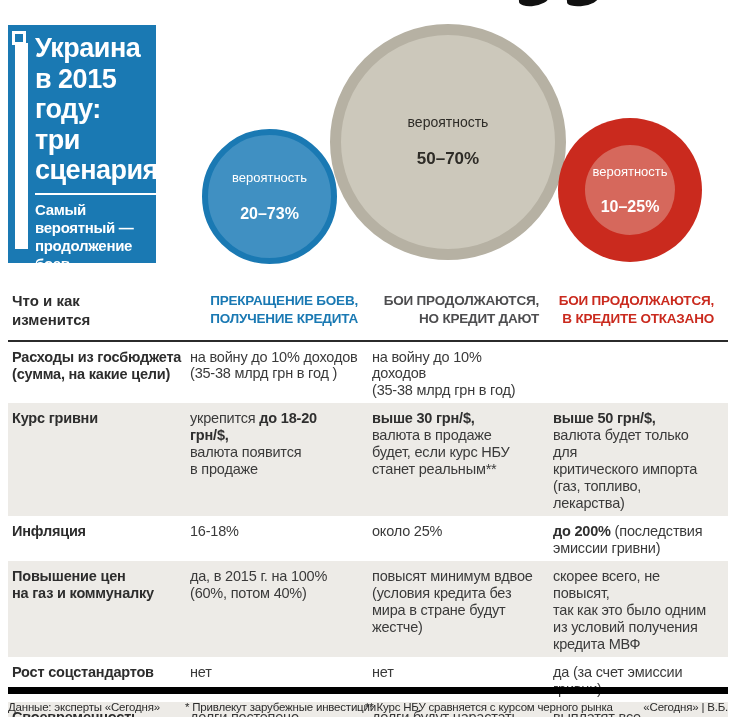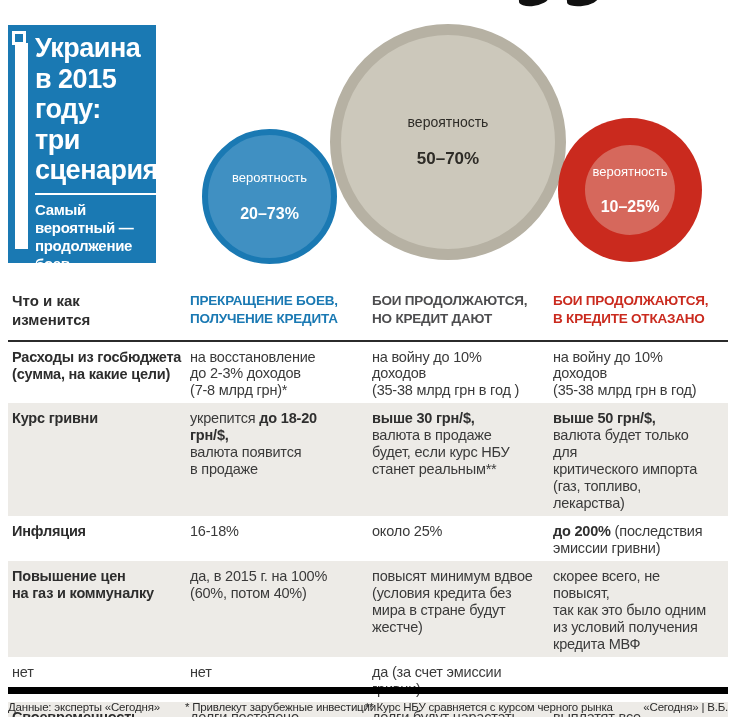--- a/index.html
+++ b/index.html
@@ -56,21 +56,21 @@
   .circle.red .pvalue{font-size:16px;}
 
   
   .table{position:absolute; left:8px; top:280px; width:720px;}
   .thead{
     display:grid; grid-template-columns:178px 182px 181px 1fr;
     border-bottom:2px solid #2b2b2b; padding:12px 0 10px 4px; min-height:33px;
   }
   .thead .corner{font-weight:bold; font-size:15px; line-height:1.25; white-space:pre-line; color:#2d2d2d;}
   .thead .colhead{
-    font-weight:bold; font-size:13.5px; line-height:1.3; text-align:left; white-space:pre-line; letter-spacing:-0.2px;
+    font-weight:bold; font-size:13.5px; line-height:1.3; text-align:right; white-space:pre-line; letter-spacing:-0.2px;
     padding-right:14px;
   }
   .trow{
     display:grid; grid-template-columns:178px 182px 181px 1fr;
     padding:7px 0 4px 4px; box-sizing:border-box;
   }
   .trow:nth-child(even){background:#edebe7;}
   .trow:nth-child(1){min-height:57px;}
   .trow:nth-child(2){min-height:70px;}
   .trow:nth-child(3){min-height:41px;}
@@ -143,23 +143,20 @@
 ПОЛУЧЕНИЕ КРЕДИТА</div>
       <div class="colhead" style="color: rgb(77, 77, 79);">БОИ ПРОДОЛЖАЮТСЯ,
 НО КРЕДИТ ДАЮТ</div>
       <div class="colhead" style="color: rgb(202, 42, 30);">БОИ ПРОДОЛЖАЮТСЯ,
 В КРЕДИТЕ ОТКАЗАНО</div>
     </div>
     <div>
   <div class="trow">
     <div class="tlabel">Расходы из госбюджета
 (сумма, на какие цели)</div>
-    <div class="tcell">на восстановление
-до 2-3% доходов
-(7-8 млрд грн)*</div>
     <div class="tcell">на войну до 10% доходов
 (35-38 млрд грн в год )</div>
     <div class="tcell">на войну до 10% доходов
 (35-38 млрд грн в год)</div>
   </div>
 
   <div class="trow">
     <div class="tlabel">Курс гривни</div>
     <div class="tcell">укрепится <b>до 18-20 грн/$,</b>
 валюта появится
@@ -191,20 +188,21 @@
 (условия кредита без
 мира в стране будут
 жестче)</div>
     <div class="tcell">скорее всего, не повысят,
 так как это было одним
 из условий получения
 кредита МВФ</div>
   </div>
 
   <div class="trow">
+    <div class="tlabel">Рост соцстандартов</div>
     <div class="tcell">нет</div>
     <div class="tcell">нет</div>
     <div class="tcell">да (за счет эмиссии гривни)</div>
   </div>
 
   <div class="trow">
     <div class="tlabel">Своевременность
 выплат пенсий
 и зарплат</div>
     <div class="tcell">долги постепено

